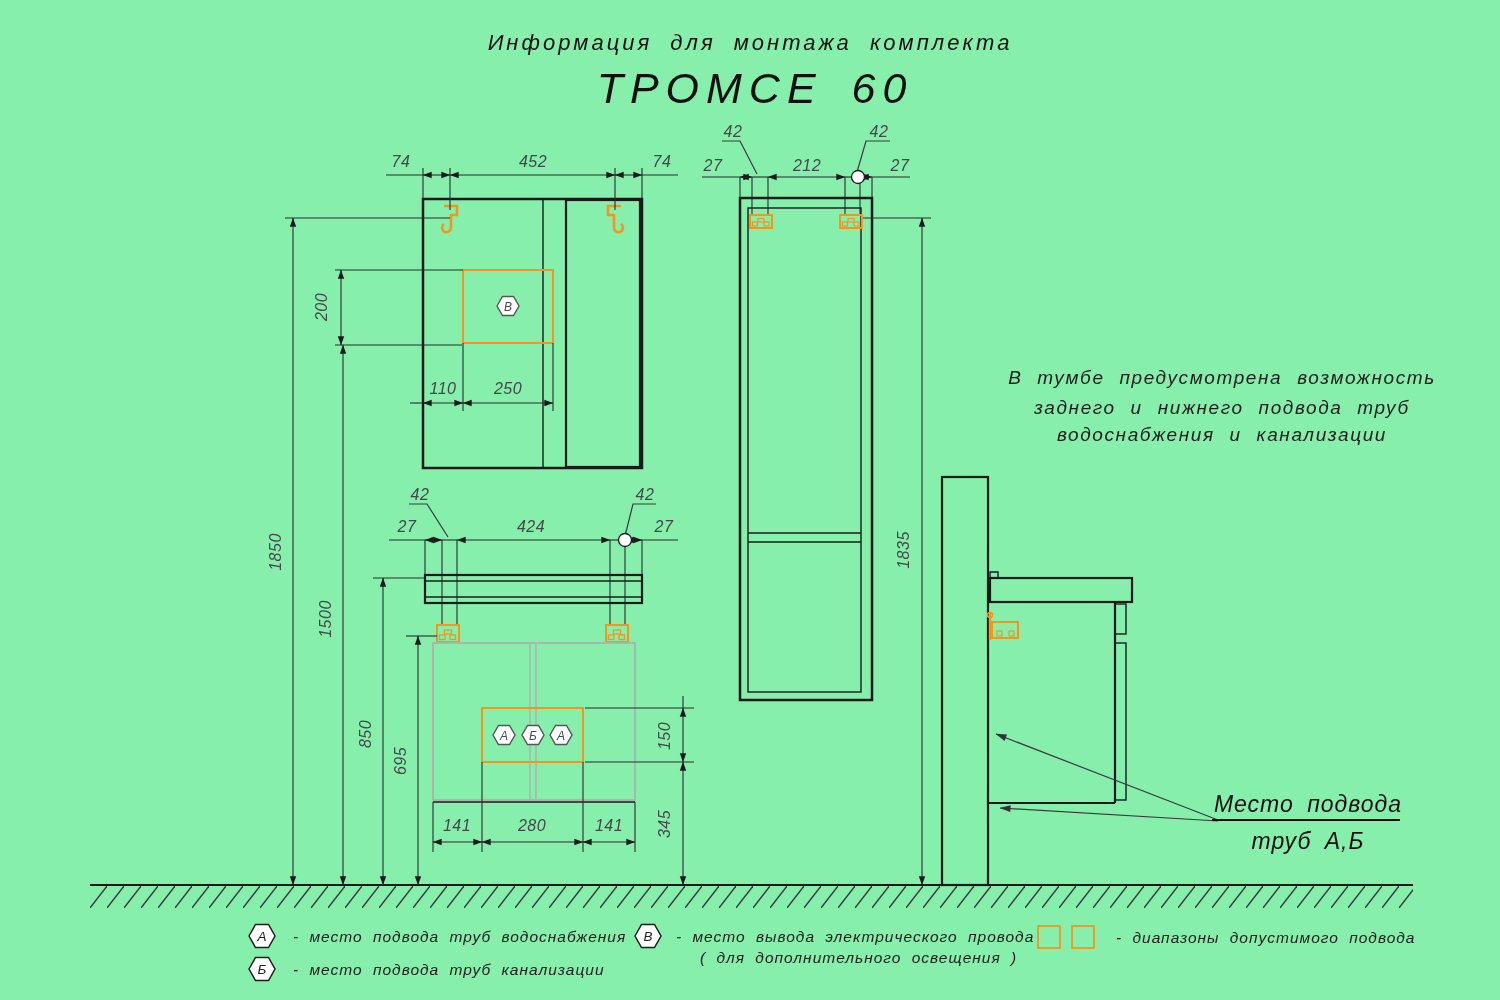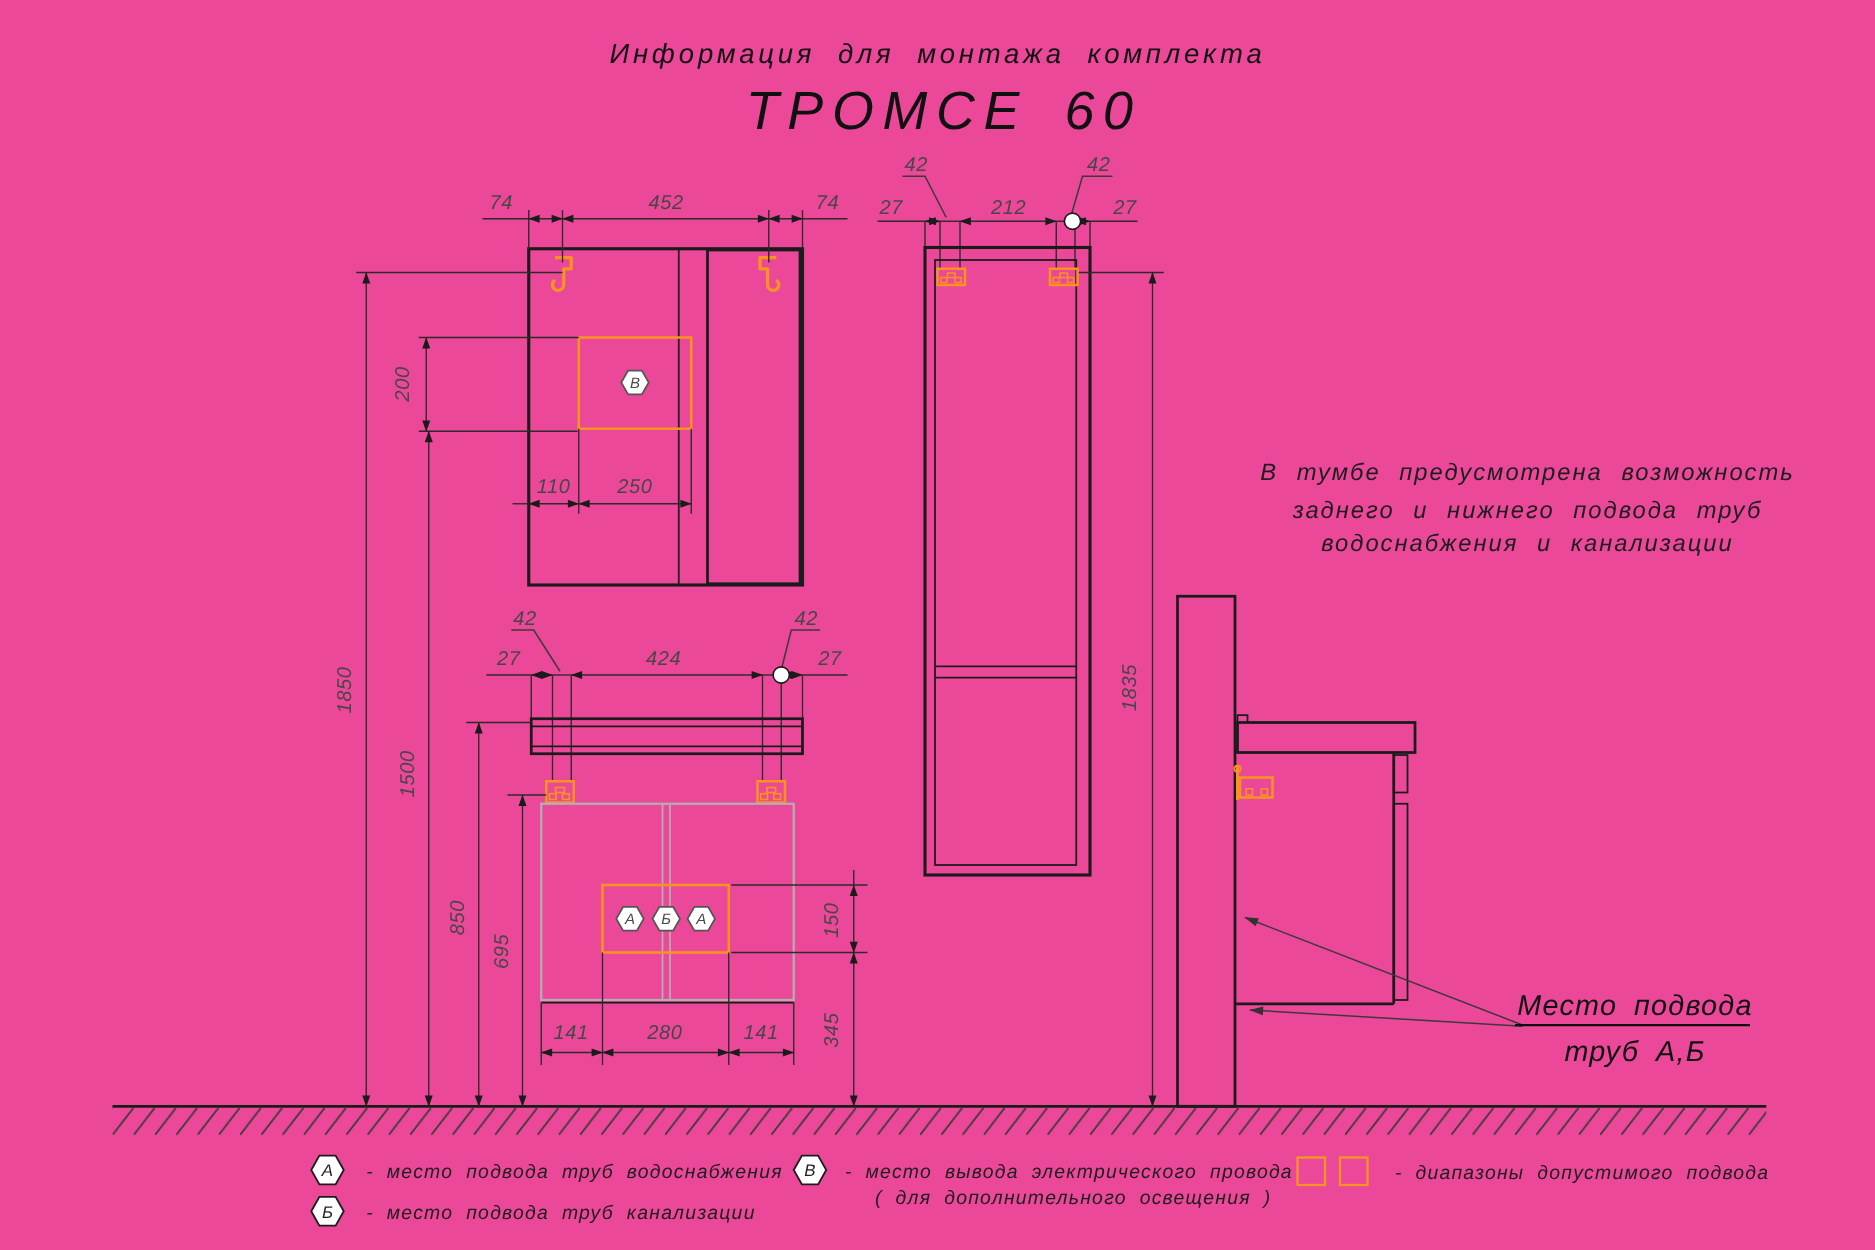--- a/index.html
+++ b/index.html
@@ -1,16 +1,16 @@
 <!DOCTYPE html>
 <html><head>
 <meta charset="utf-8">
 <style>
   html,body{margin:0;padding:0;background:#ffffff;}
-  .canvas{width:1500px;height:1000px;background:#ec4899;position:relative;font-family:"Liberation Sans",sans-serif;overflow:hidden;}
+  .canvas{width:1500px;height:1000px;background:#86efac;position:relative;font-family:"Liberation Sans",sans-serif;overflow:hidden;}
   svg{display:block;}
   text{fill:#1d1d1d;font-family:"Liberation Sans",sans-serif;}
   .ln{stroke:#1b1b1b;stroke-width:2.2;fill:none;}
   .ln-bold{stroke:#1b1b1b;stroke-width:2.5;fill:none;}
   .ln-thin{stroke:#1b1b1b;stroke-width:1.4;fill:none;}
   .dimln{stroke:#2b2b2b;stroke-width:1.1;fill:none;}
   .leader{stroke:#3a3a3a;stroke-width:1.2;fill:none;}
   .gray{stroke:#b0b0b0;fill:none;}
   .org{stroke:#F7941E;fill:none;}
   .dim{font-style:italic;font-size:16px;fill:#474747;letter-spacing:0.5px;}

